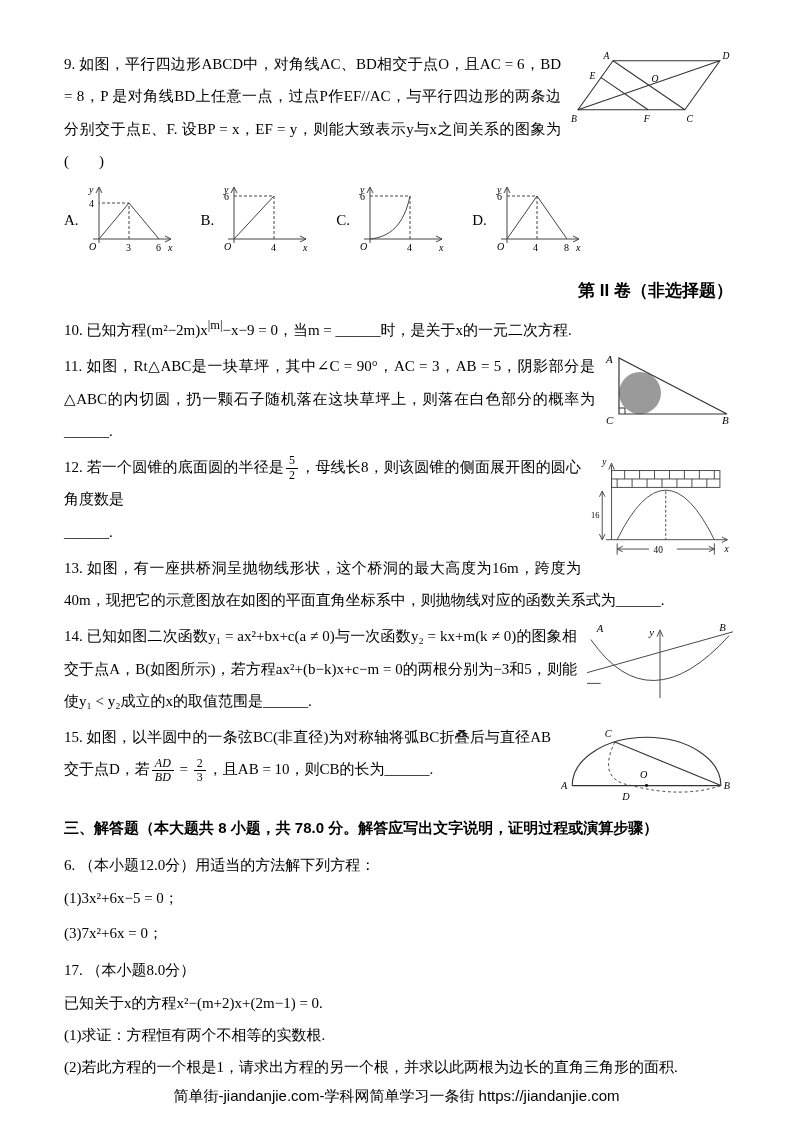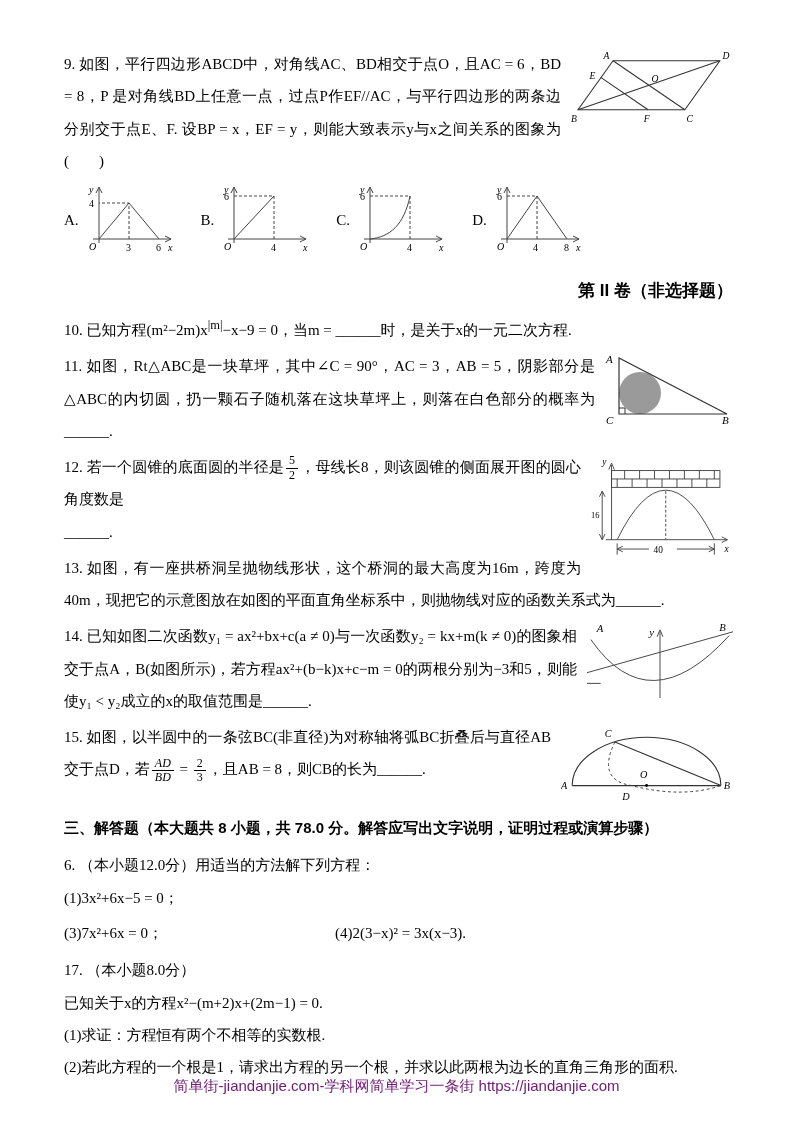--- a/index.html
+++ b/index.html
@@ -36,22 +36,22 @@
     display:inline-flex; flex-direction:column; align-items:center;
     vertical-align:middle; font-size:12px; line-height:1.15; margin:0 2px;
   }
   .frac .num { border-bottom:1px solid #000; padding:0 3px; }
   .frac .den { padding:0 3px; }
   .eq-row { display:flex; line-height:2.3;gap:16px; }
   .eq-row .eq:first-child { width:255px; }
   svg text { font-family:"Liberation Serif","DejaVu Serif",serif; }
   .it { font-style:italic; }
   .footer {
-    position:absolute; left:0; right:0; bottom:26px;
-    text-align:center; color:#701a75; font-size:15px;
+    position:absolute; left:0; right:0; bottom:16px;
+    text-align:center; color:#000000; font-size:15px;
     font-family:"Liberation Sans","DejaVu Sans",sans-serif;
   }
 </style>
 </head>
 <body>
 
 <div class="page">
 
   <section class="q clearfix">
     <svg class="fig-r" width="162" height="74" viewBox="0 0 185 84">
@@ -235,33 +235,32 @@
         <text x="66" y="81">D</text>
         <text x="85" y="58">O</text>
       </g>
     </svg>
     <p class="qtext"><span>15. 如图，以半圆中的一条弦BC(非直径)为对称轴将弧BC折叠后与直径AB交于点D，若</span><span class="frac">
           <span class="num it">AD</span>
           <span class="den it">BD</span>
         </span><span> = </span><span class="frac">
           <span class="num">2</span>
           <span class="den">3</span>
-        </span><span>，且AB = 8，则CB的长为______.</span></p>
+        </span><span>，且AB = 10，则CB的长为______.</span></p>
   </section>
 
   <h3 class="sec-head">三、解答题（本大题共 8 小题，共 78.0 分。解答应写出文字说明，证明过程或演算步骤）</h3>
 
   <section class="q">
     <p class="qtext">6. （本小题12.0分）用适当的方法解下列方程：</p>
     <div class="eq-row">
       <span class="eq">(1)3x²+6x−5 = 0；</span>
     </div>
     <div class="eq-row">
       <span class="eq">(3)7x²+6x = 0；</span>
-      <span class="eq">(4)2(3−x)² = 3x(x−3).</span>
     </div>
   </section>
 
   <section class="q">
     <p class="qtext">17. （本小题8.0分）</p>
     <p class="qtext">已知关于x的方程x²−(m+2)x+(2m−1) = 0.</p>
     <p class="qtext">(1)求证：方程恒有两个不相等的实数根.</p>
     <p class="qtext">(2)若此方程的一个根是1，请求出方程的另一个根，并求以此两根为边长的直角三角形的面积.</p>
   </section>
 

